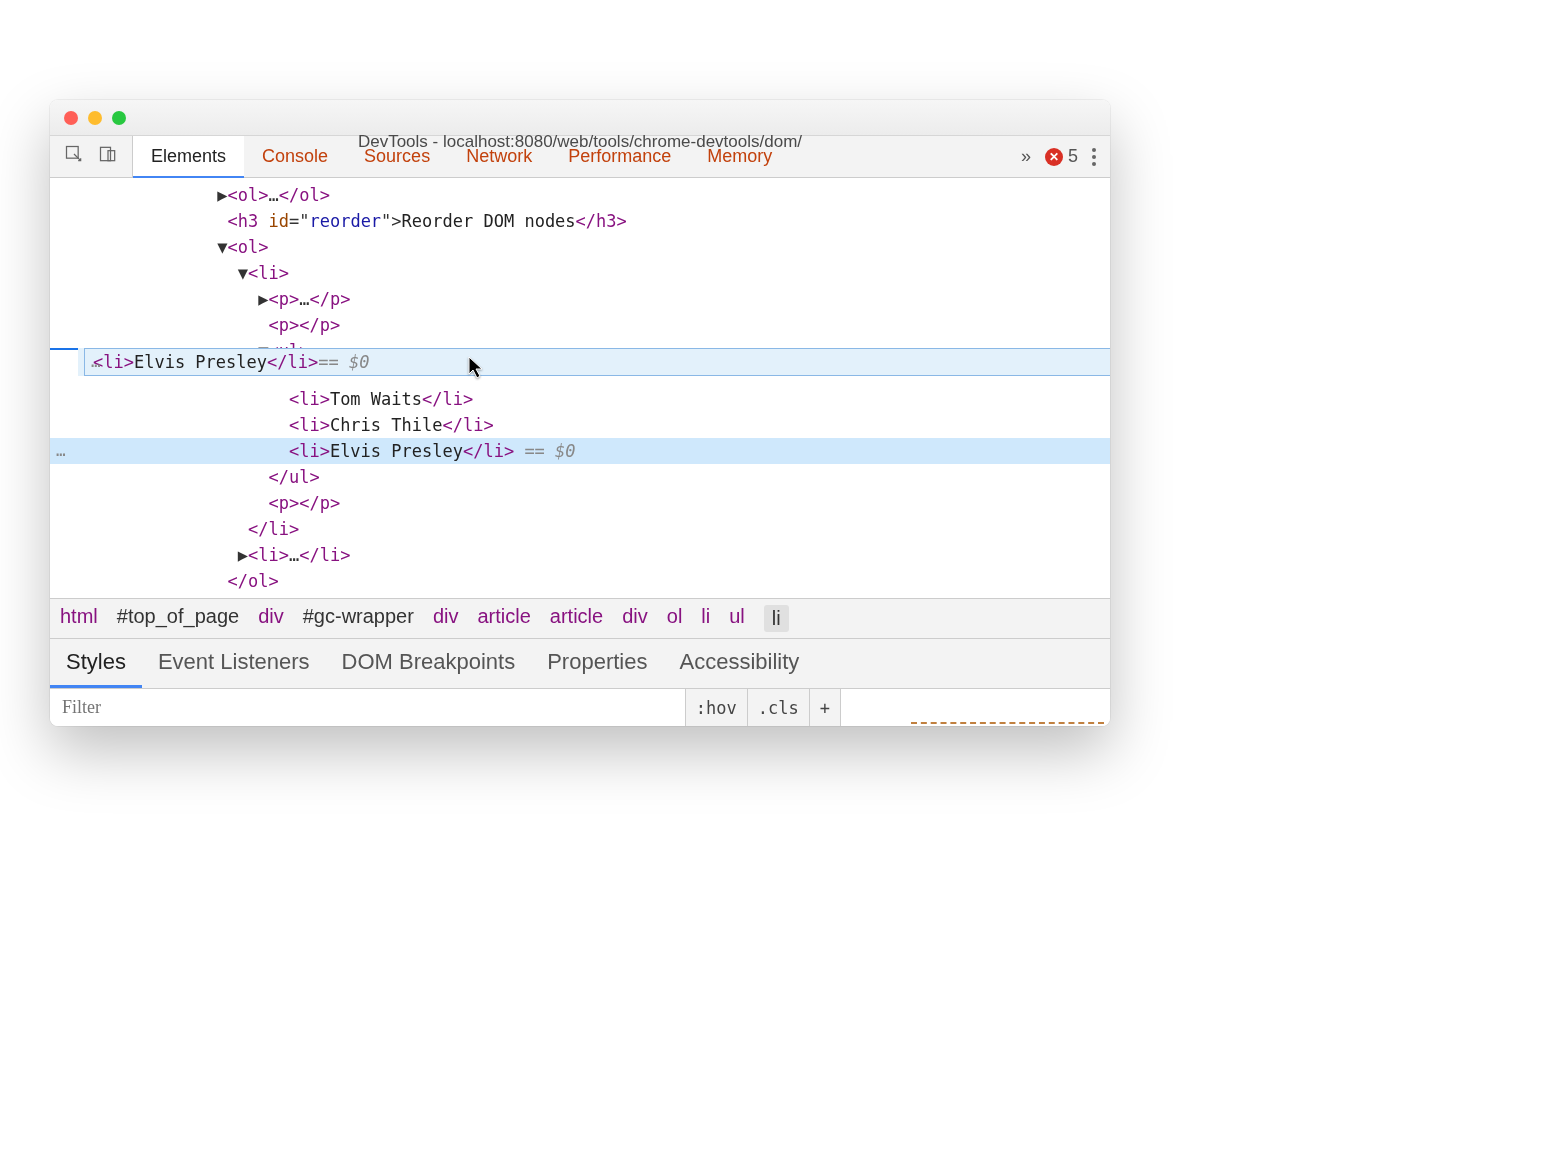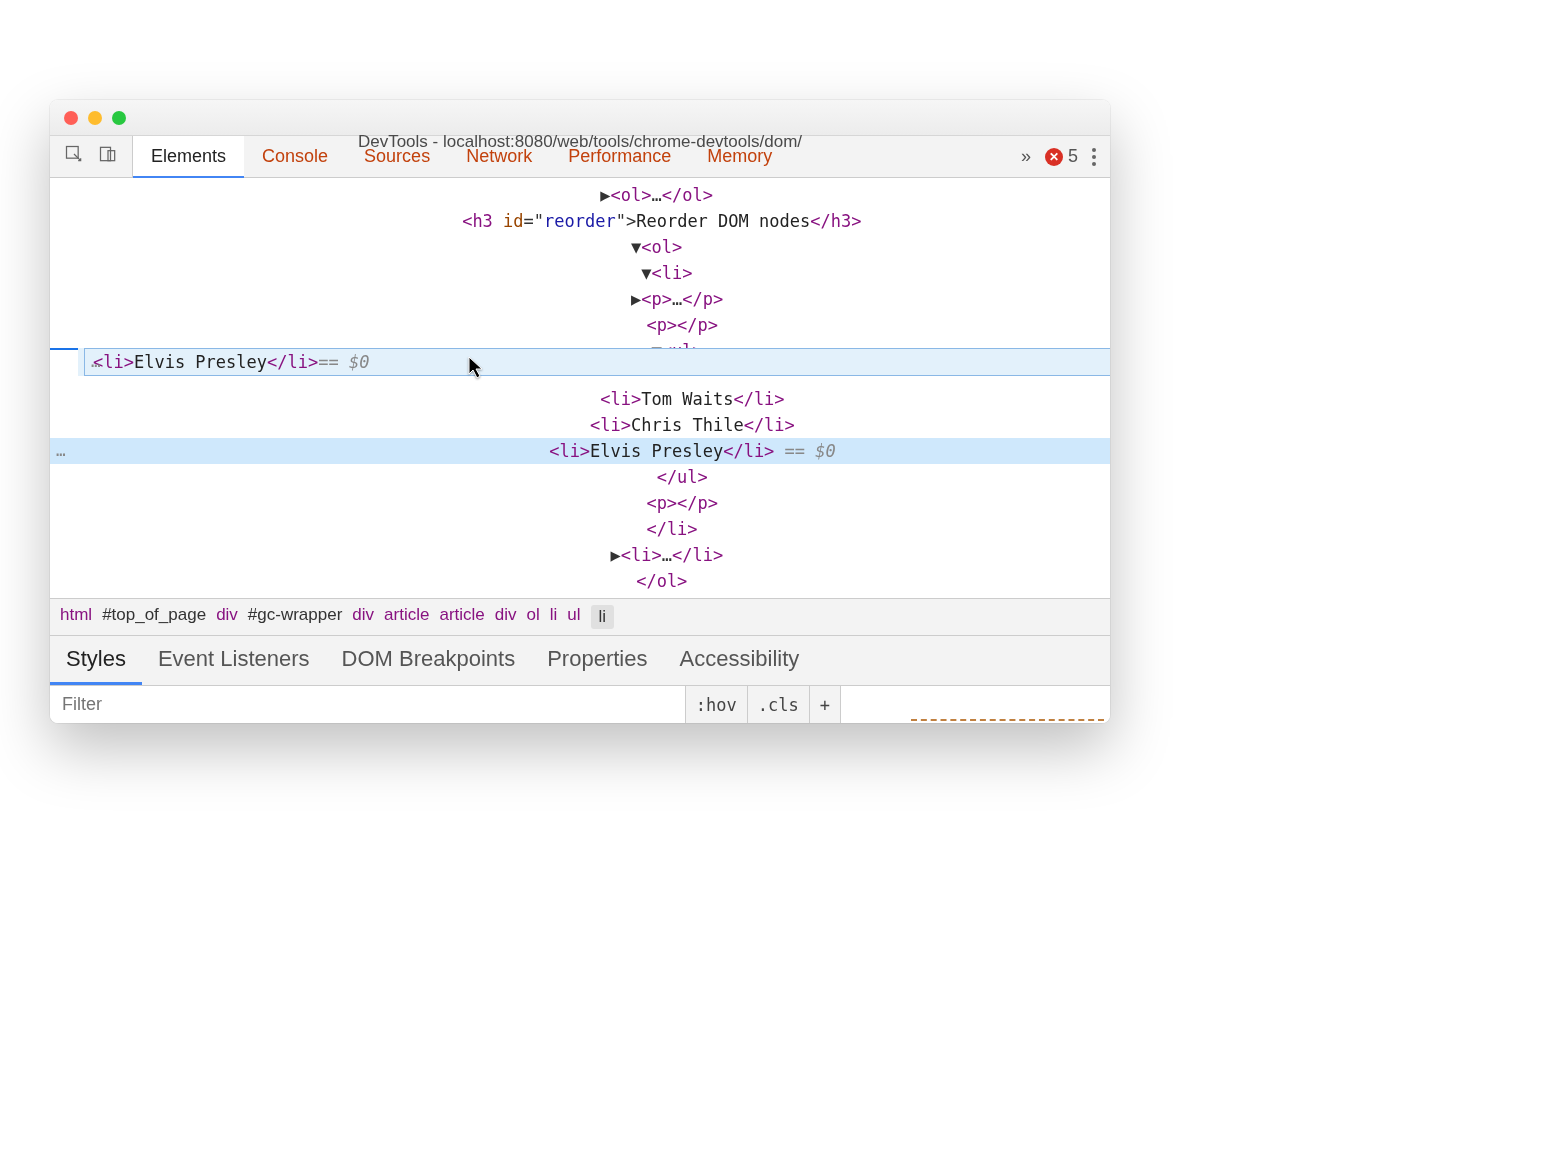--- a/index.html
+++ b/index.html
@@ -69,21 +69,21 @@
   .tree {
     font-family: Menlo, Consolas, monospace;
     font-size: 17px;
     line-height: 26px;
     color: #333;
     padding: 4px 0 8px 0;
     position: relative;
     height: 420px;
     overflow: hidden;
   }
-  .row { white-space: pre; padding-left: 10px; position:relative;text-align:center; }
+  .row { white-space: pre; padding-left: 24px; position:relative; }
   .tag { color:#881280; }
   .attr-n { color:#994500; }
   .attr-v { color:#1a1aa6; }
   .text { color:#222; }
   .gut { position:absolute; left:6px; color:#888; font-size:16px; }
   .sel { background:#cfe8fc; }
   .sel .gut { left:6px; }
   .eqzero { color:#888; font-style:italic; }
   .drag-ghost {
     position:absolute;
@@ -109,25 +109,25 @@
     position:absolute;
     top:178px; left:418px;
     width:18px; height:24px;
     z-index:10;
   }
   .cursor-arrow svg { filter: drop-shadow(0 1px 1px rgba(0,0,0,0.4)); }
 
   .crumbs {
     background:#f3f3f3;
     border-top:1px solid #ccc;
-    font-size:17px;
+    font-size:20px;
     color:#881280;
     padding: 6px 10px;
     display:flex;
-    gap:10px;
+    gap:19px;
   }
   .crumbs .plain { color:#333; }
   .crumbs .sel-crumb { background:#e0e0e0; padding:2px 8px; border-radius:3px; color:#333; }
 
   .subtabs {
     background:#f3f3f3;
     border-top:1px solid #ccc;
     display:flex;
     font-size:22px;
     color:#555;
@@ -140,21 +140,21 @@
     border-top:1px solid #ccc;
   }
   .filter-input {
     flex:1;
     border:none;
     background:#fff;
     font-size:18px;
     padding:8px 12px;
     color:#555;
     outline:none;
-    font-family: Liberation Sans, sans-serif;
+    font-family: Liberation Serif, serif;
   }
   .style-btns {
     display:flex;
     align-items:center;
     background:#f3f3f3;
     border-left:1px solid #ccc;
     font-family: Menlo, Consolas, monospace;
     font-size:17px;
     color:#444;
   }

